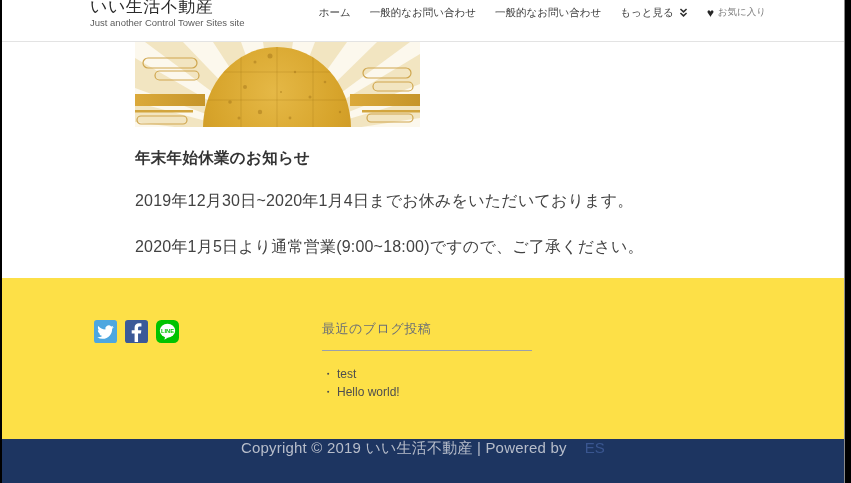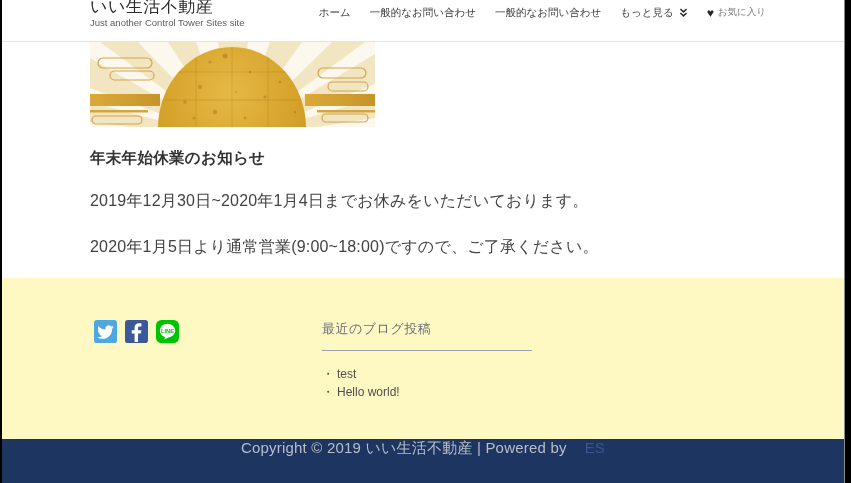--- a/index.html
+++ b/index.html
@@ -26,28 +26,28 @@
   .site-title { font-size: 17px; font-weight: 500; color: #2b2b2b; letter-spacing: .5px; line-height: 20px; cursor: pointer; }
   .site-tagline { font-size: 9.5px; color: #5c5c5c; line-height: 12px; }
   .main-nav { margin-left: auto; display: flex; align-items: center; gap: 19px; }
   .nav-item { font-size: 10.5px; color: #3a3a3a; cursor: pointer; display: flex; align-items: center; gap: 5px; white-space: nowrap; }
   .chev-icon { display: inline-block; width: 9px; height: 10px; }
   .fav-item { display: flex; align-items: center; gap: 4px; cursor: pointer; }
   .heart { font-size: 12px; color: #262626; line-height: 1; }
   .fav-label { font-size: 9.5px; color: #7d7d7d; }
 
   
-  .main-area { background: #fff; padding: 0 0 0 88px; height: 236px; flex-shrink: 0; }
+  .main-area { background: #fff; padding: 0 0 0 88px; height: 236px; flex-shrink: 0; margin-left: 45px; }
   .hero-img { display: block; width: 285px; height: 85px; }
   .post-title { font-size: 15.5px; font-weight: bold; color: #333; margin-top: 21px; letter-spacing: .3px; }
   .post-p { font-size: 16px; color: #424242; margin-top: 22px; letter-spacing: .2px; }
 
   
   .site-footer {
-    background: #fef9c3; flex-grow: 1;
+    background: #fde047; flex-grow: 1;
     display: flex; padding-top: 42px;
   }
   .fcol-social { margin-left: 92px; width: 228px; }
   .social-row { display: flex; gap: 8px; }
   .social-btn { width: 23px; height: 23px; cursor: pointer; display: block; }
   .fcol-posts { width: 210px; }
   .widget-title { font-size: 13px; color: #6b6f76; letter-spacing: .5px; }
   .widget-rule { border: none; border-top: 1px solid #9aa0ab; margin-top: 12px; width: 100%; }
   .post-list { list-style: none; margin-top: 15px; }
   .post-list li { font-size: 12px; color: #4e4e4e; line-height: 17.5px; cursor: pointer; }

